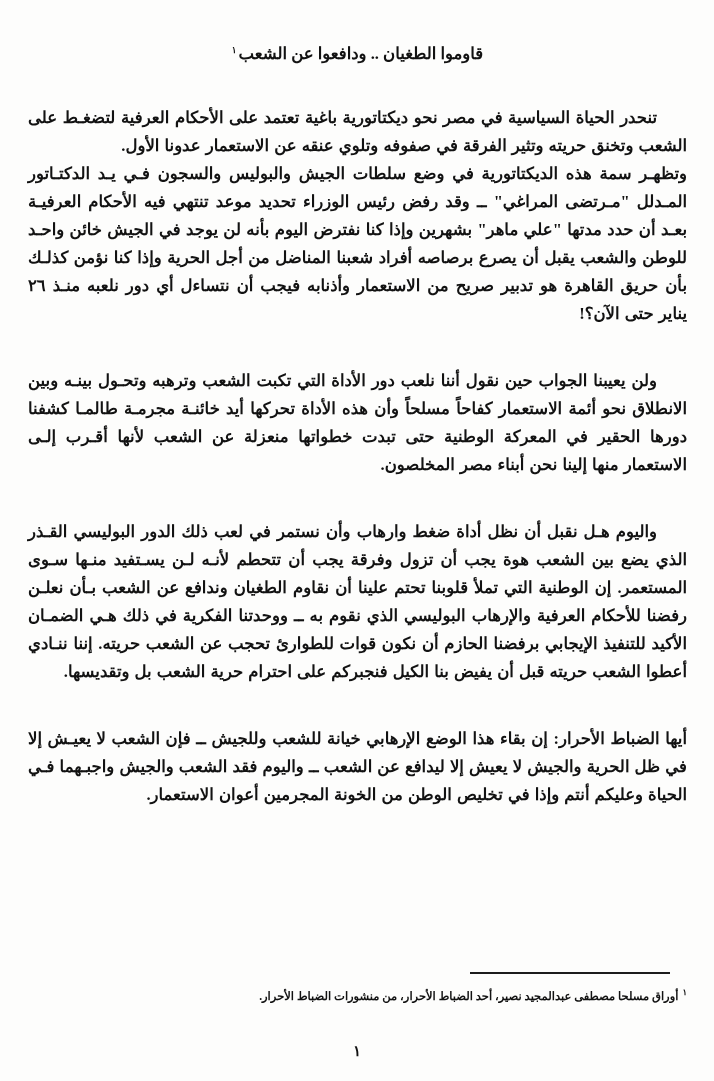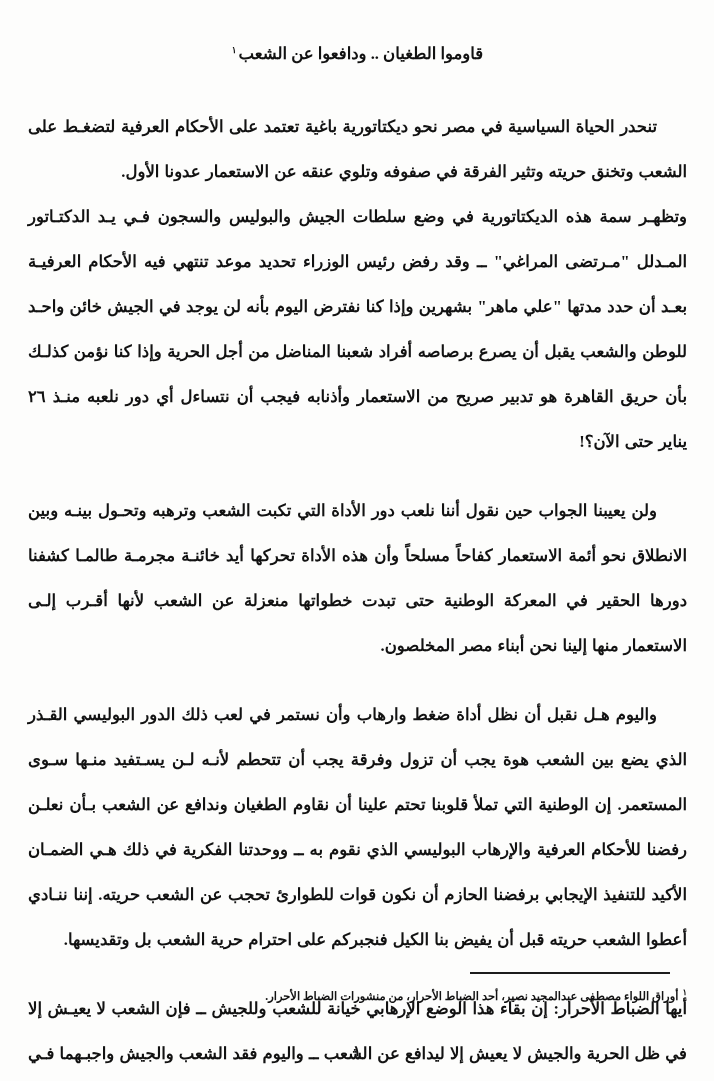--- a/index.html
+++ b/index.html
@@ -33,29 +33,29 @@
     letter-spacing: 0.2px;
   }
   .title .fn-mark {
     font-size: 9px;
     vertical-align: super;
     margin-right: 2px;
   }
   .para {
     margin: 0;
     font-size: 16.5px;
-    line-height: 45px;
+    line-height: 28px;
     text-align: justify;
     word-spacing: 1px;
   }
   .para.indent {
     text-indent: 30px;
   }
   .para.gap-before {
-    margin-top: 24px;
+    margin-top: 39px;
   }
   .footnote-rule {
     position: absolute;
     top: 972px;
     right: 44px;
     width: 200px;
     height: 2px;
     background: #1c1c1c;
   }
   .footnote {
@@ -98,16 +98,16 @@
     <p class="para indent gap-before">ولن يعيبنا الجواب حين نقول أننا نلعب دور الأداة التي تكبت الشعب وترهبه وتحـول بينـه وبين الانطلاق نحو أئمة الاستعمار كفاحاً مسلحاً وأن هذه الأداة تحركها أيد خائنـة مجرمـة طالمـا كشفنا دورها الحقير في المعركة الوطنية حتى تبدت خطواتها منعزلة عن الشعب لأنها أقـرب إلـى الاستعمار منها إلينا نحن أبناء مصر المخلصون.</p>
 
     <p class="para indent gap-before">واليوم هـل نقبل أن نظل أداة ضغط وارهاب وأن نستمر في لعب ذلك الدور البوليسي القـذر الذي يضع بين الشعب هوة يجب أن تزول وفرقة يجب أن تتحطم لأنـه لـن يسـتفيد منـها سـوى المستعمر. إن الوطنية التي تملأ قلوبنا تحتم علينا أن نقاوم الطغيان وندافع عن الشعب بـأن نعلـن رفضنا للأحكام العرفية والإرهاب البوليسي الذي نقوم به ــ ووحدتنا الفكرية في ذلك هـي الضمـان الأكيد للتنفيذ الإيجابي برفضنا الحازم أن نكون قوات للطوارئ تحجب عن الشعب حريته. إننا ننـادي أعطوا الشعب حريته قبل أن يفيض بنا الكيل فنجبركم على احترام حرية الشعب بل وتقديسها.</p>
 
     <p class="para gap-before">أيها الضباط الأحرار: إن بقاء هذا الوضع الإرهابي خيانة للشعب وللجيش ــ فإن الشعب لا يعيـش إلا في ظل الحرية والجيش لا يعيش إلا ليدافع عن الشعب ــ واليوم فقد الشعب والجيش واجبـهما فـي الحياة وعليكم أنتم وإذا في تخليص الوطن من الخونة المجرمين أعوان الاستعمار.</p>
 
   </div>
 
   <div class="footnote-rule"></div>
 
-  <div class="footnote"><sup class="fn-marker">١</sup><span>أوراق اللواء مصطفى عبدالمجيد نصير، أحد الضباط الأحرار، من منشورات الضباط الأحرار.</span></div>
+  <div class="footnote"><sup class="fn-marker">١</sup><span>أوراق مسلحا مصطفى عبدالمجيد نصير، أحد الضباط الأحرار، من منشورات الضباط الأحرار.</span></div>
 
   <div class="page-number">١</div>
 </div>
 
 </body></html>

